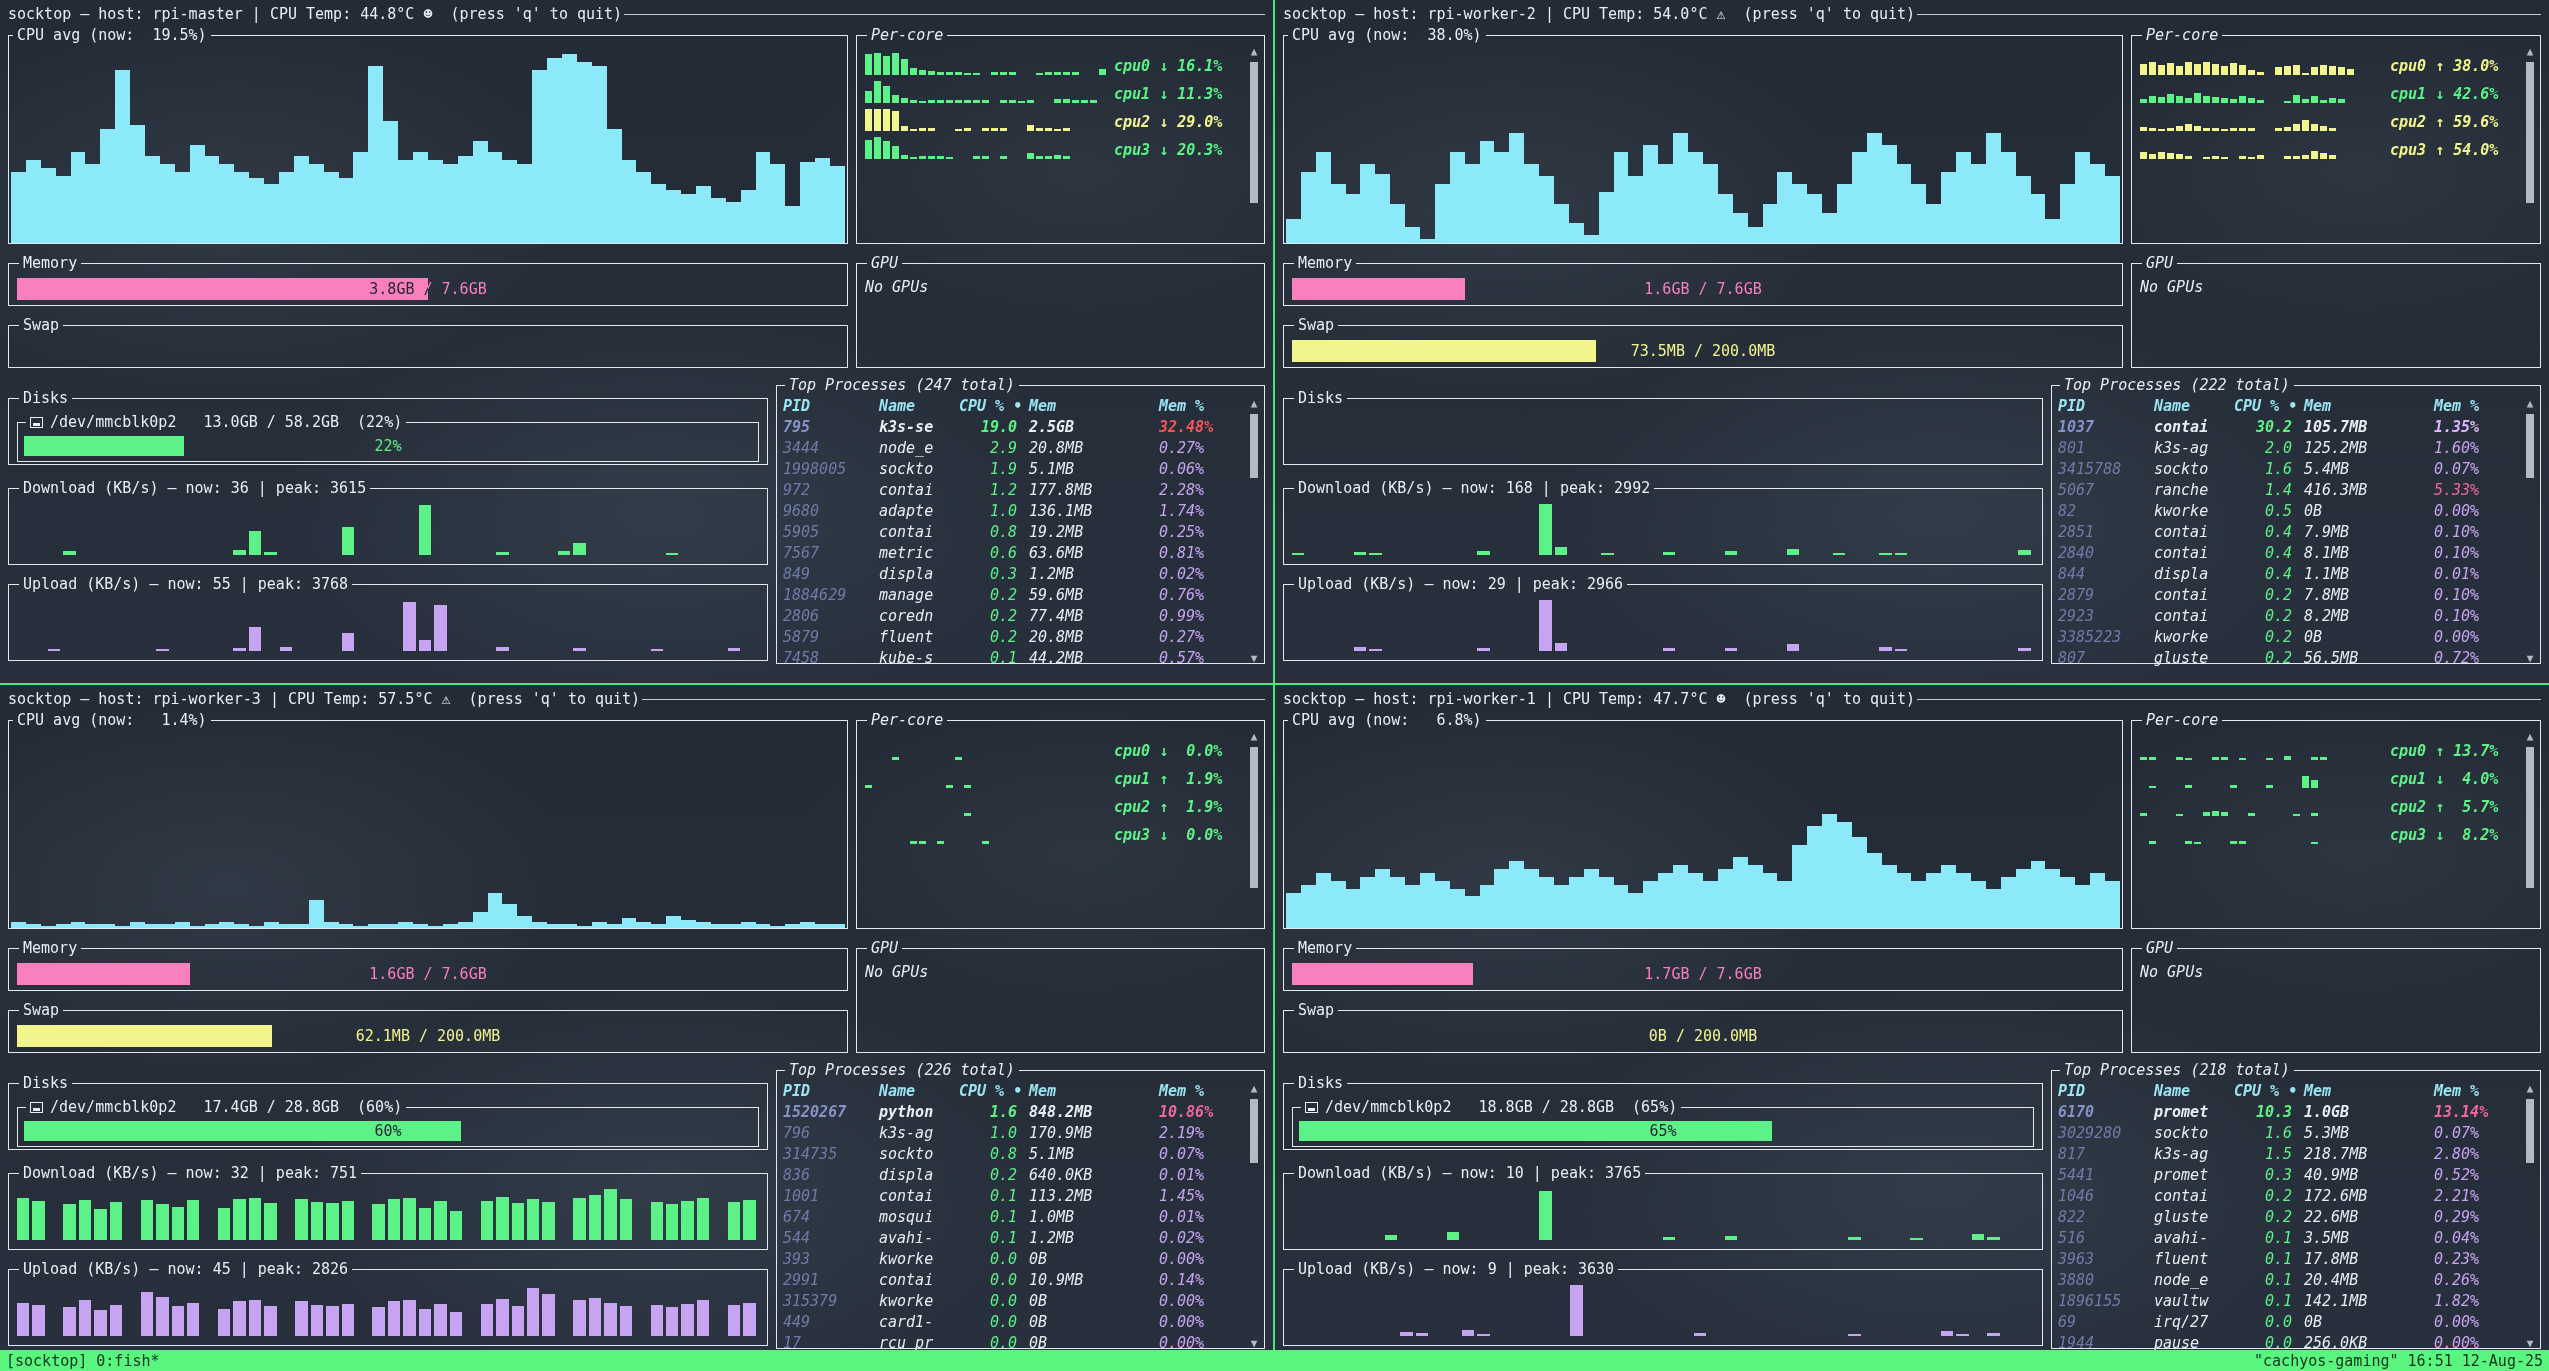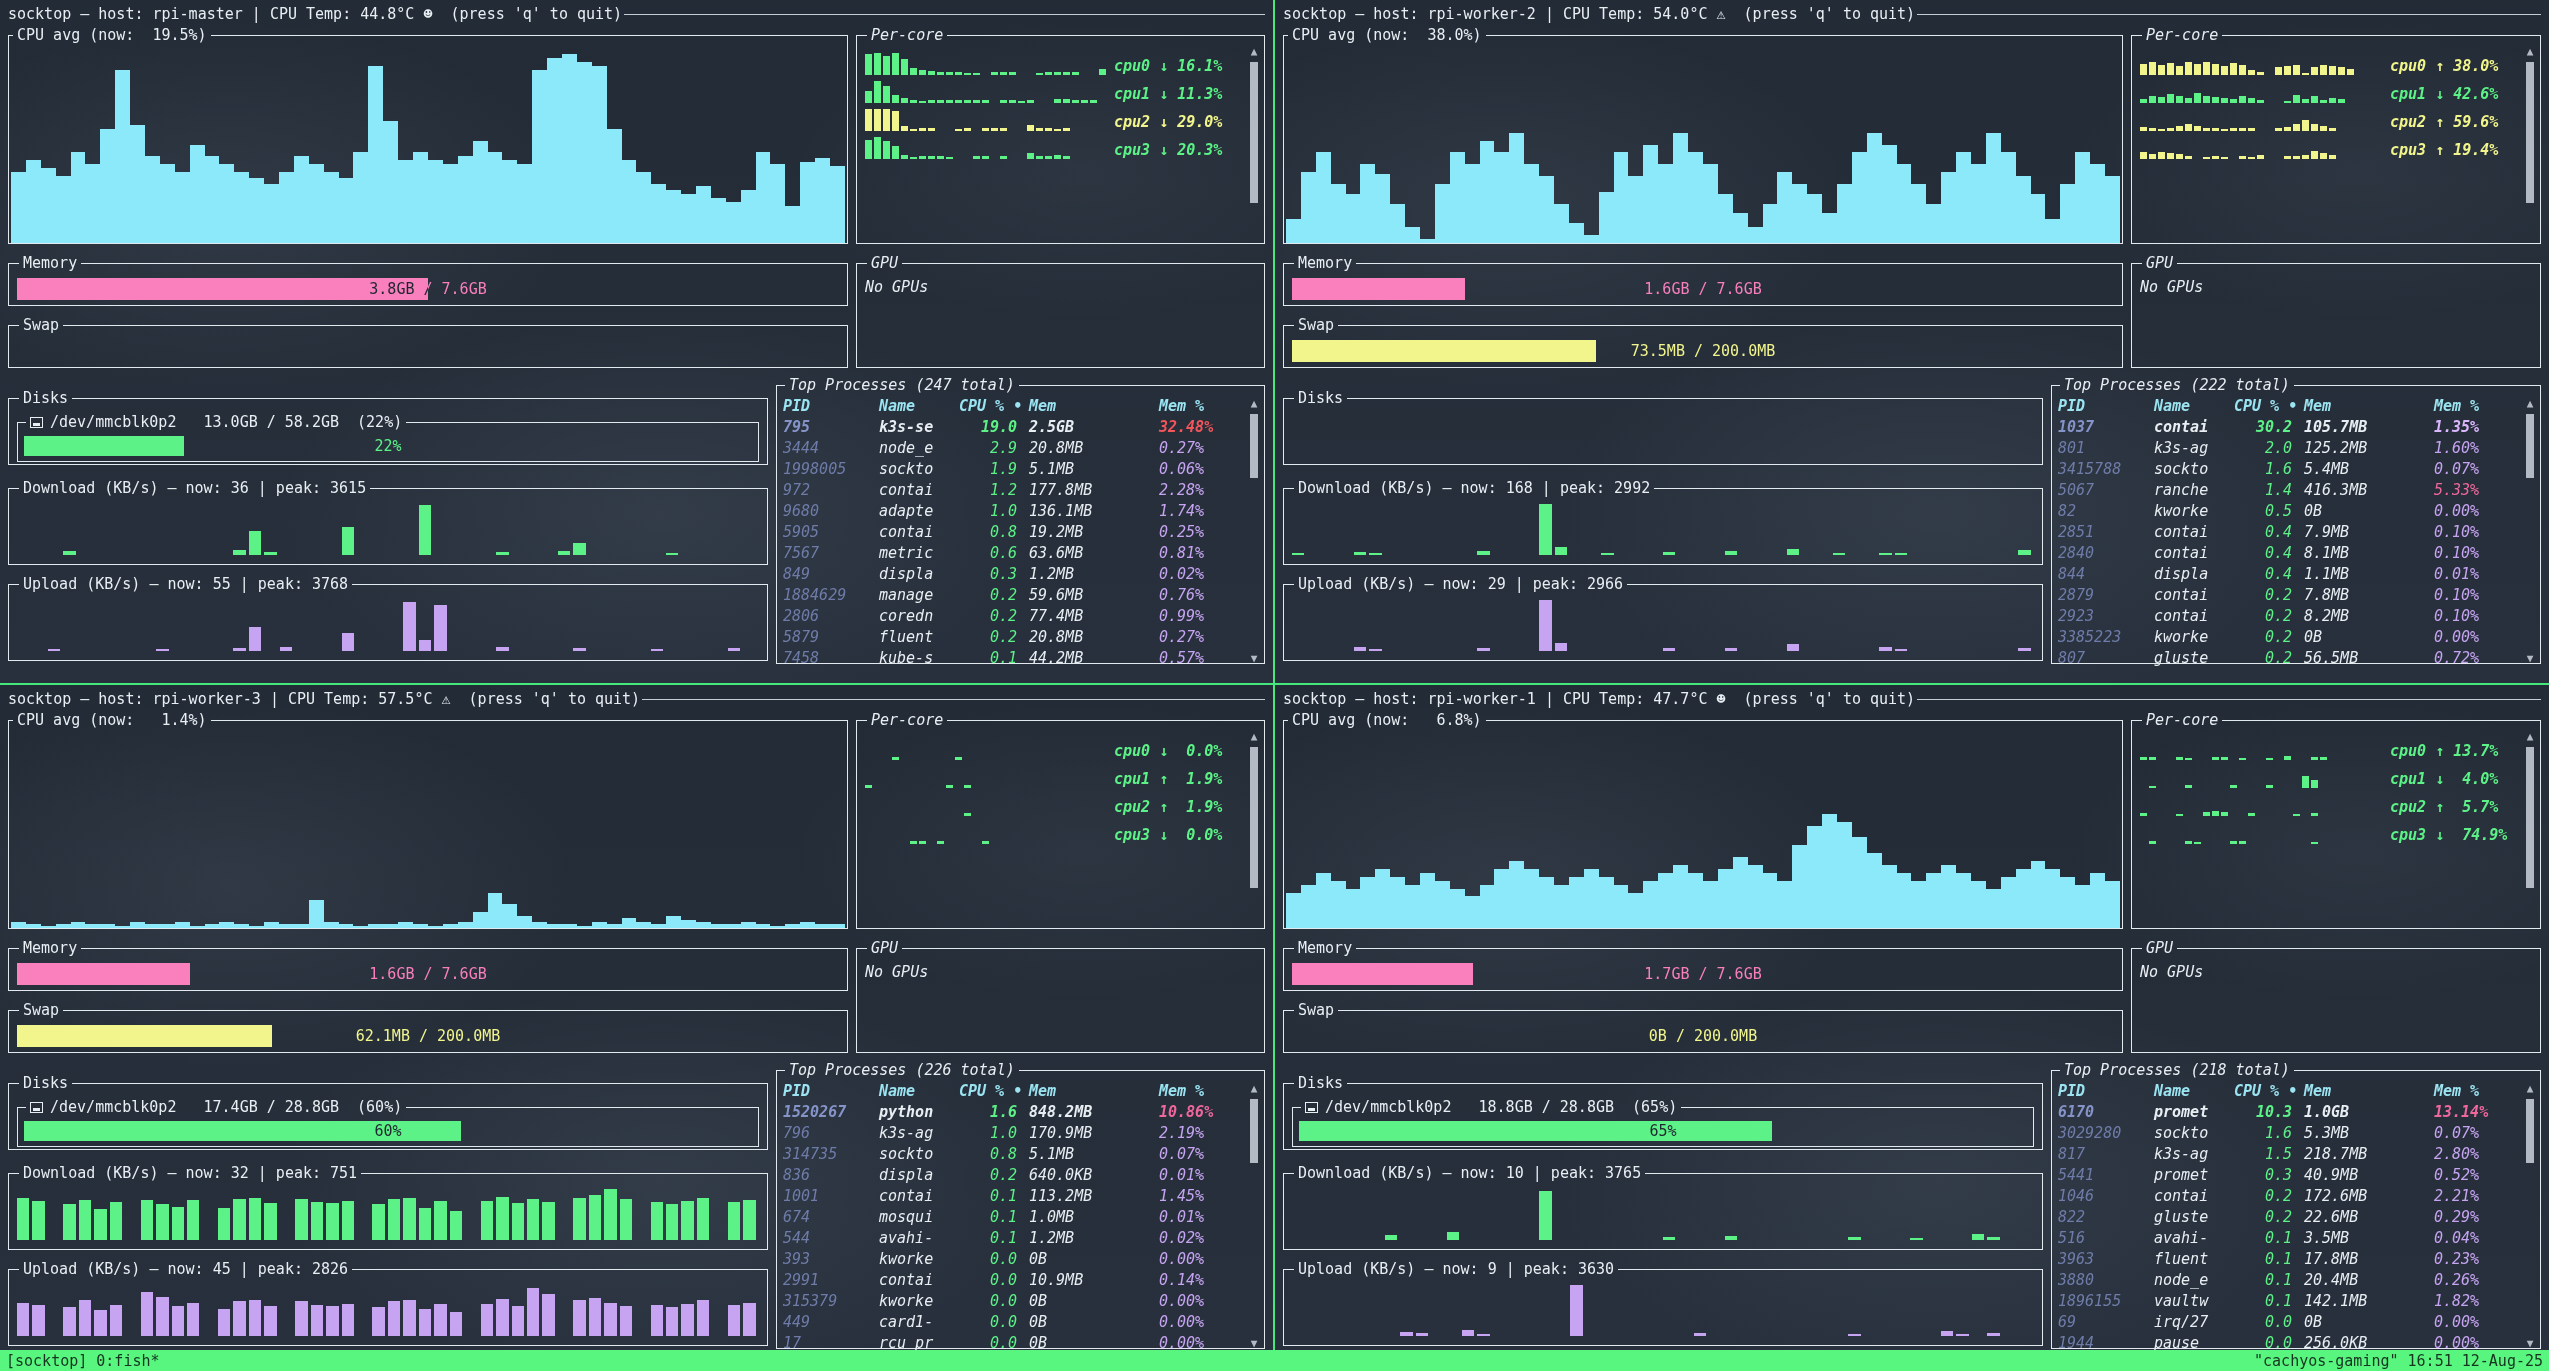--- a/index.html
+++ b/index.html
@@ -750,21 +750,21 @@
                   <div class="bar" style="height: 0%;"></div>
                   <div class="bar" style="height: 0%;"></div>
                   <div class="bar" style="height: 0%;"></div>
                   <div class="bar" style="height: 0%;"></div>
                   <div class="bar" style="height: 0%;"></div>
                   <div class="bar" style="height: 0%;"></div>
                   <div class="bar" style="height: 0%;"></div>
                   <div class="bar" style="height: 0%;"></div>
                   <div class="bar" style="height: 0%;"></div>
                 </div>
-                <span class="core-label c-yellow">cpu3 ↑ 19.4%</span>
+                <span class="core-label c-yellow">cpu3 ↑ 54.0%</span>
               </div>
             </div>
         <div class="sb sb-percore">
           <span class="arr">▲</span>
           <div class="track">
                 <div class="thumb thumb-tall"></div>
               </div>
         </div>
       </fieldset>
     </div>
@@ -1600,21 +1600,21 @@
                   <div class="bar" style="height: 0%;"></div>
                   <div class="bar" style="height: 0%;"></div>
                   <div class="bar" style="height: 0%;"></div>
                   <div class="bar" style="height: 0%;"></div>
                   <div class="bar" style="height: 0%;"></div>
                   <div class="bar" style="height: 0%;"></div>
                   <div class="bar" style="height: 0%;"></div>
                   <div class="bar" style="height: 0%;"></div>
                   <div class="bar" style="height: 0%;"></div>
                 </div>
-                <span class="core-label c-green">cpu3 ↓  74.9%</span>
+                <span class="core-label c-green">cpu3 ↓  8.2%</span>
               </div>
             </div>
         <div class="sb sb-percore">
           <span class="arr">▲</span>
           <div class="track">
                 <div class="thumb thumb-tall"></div>
               </div>
         </div>
       </fieldset>
     </div>

